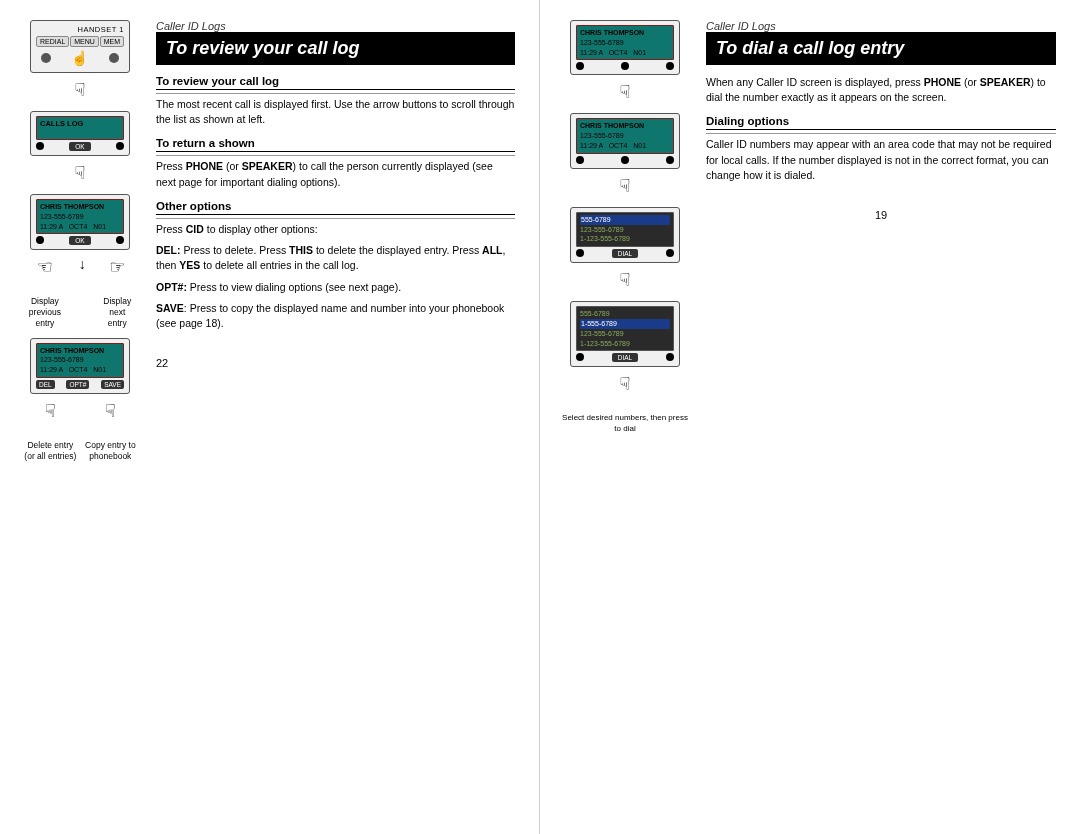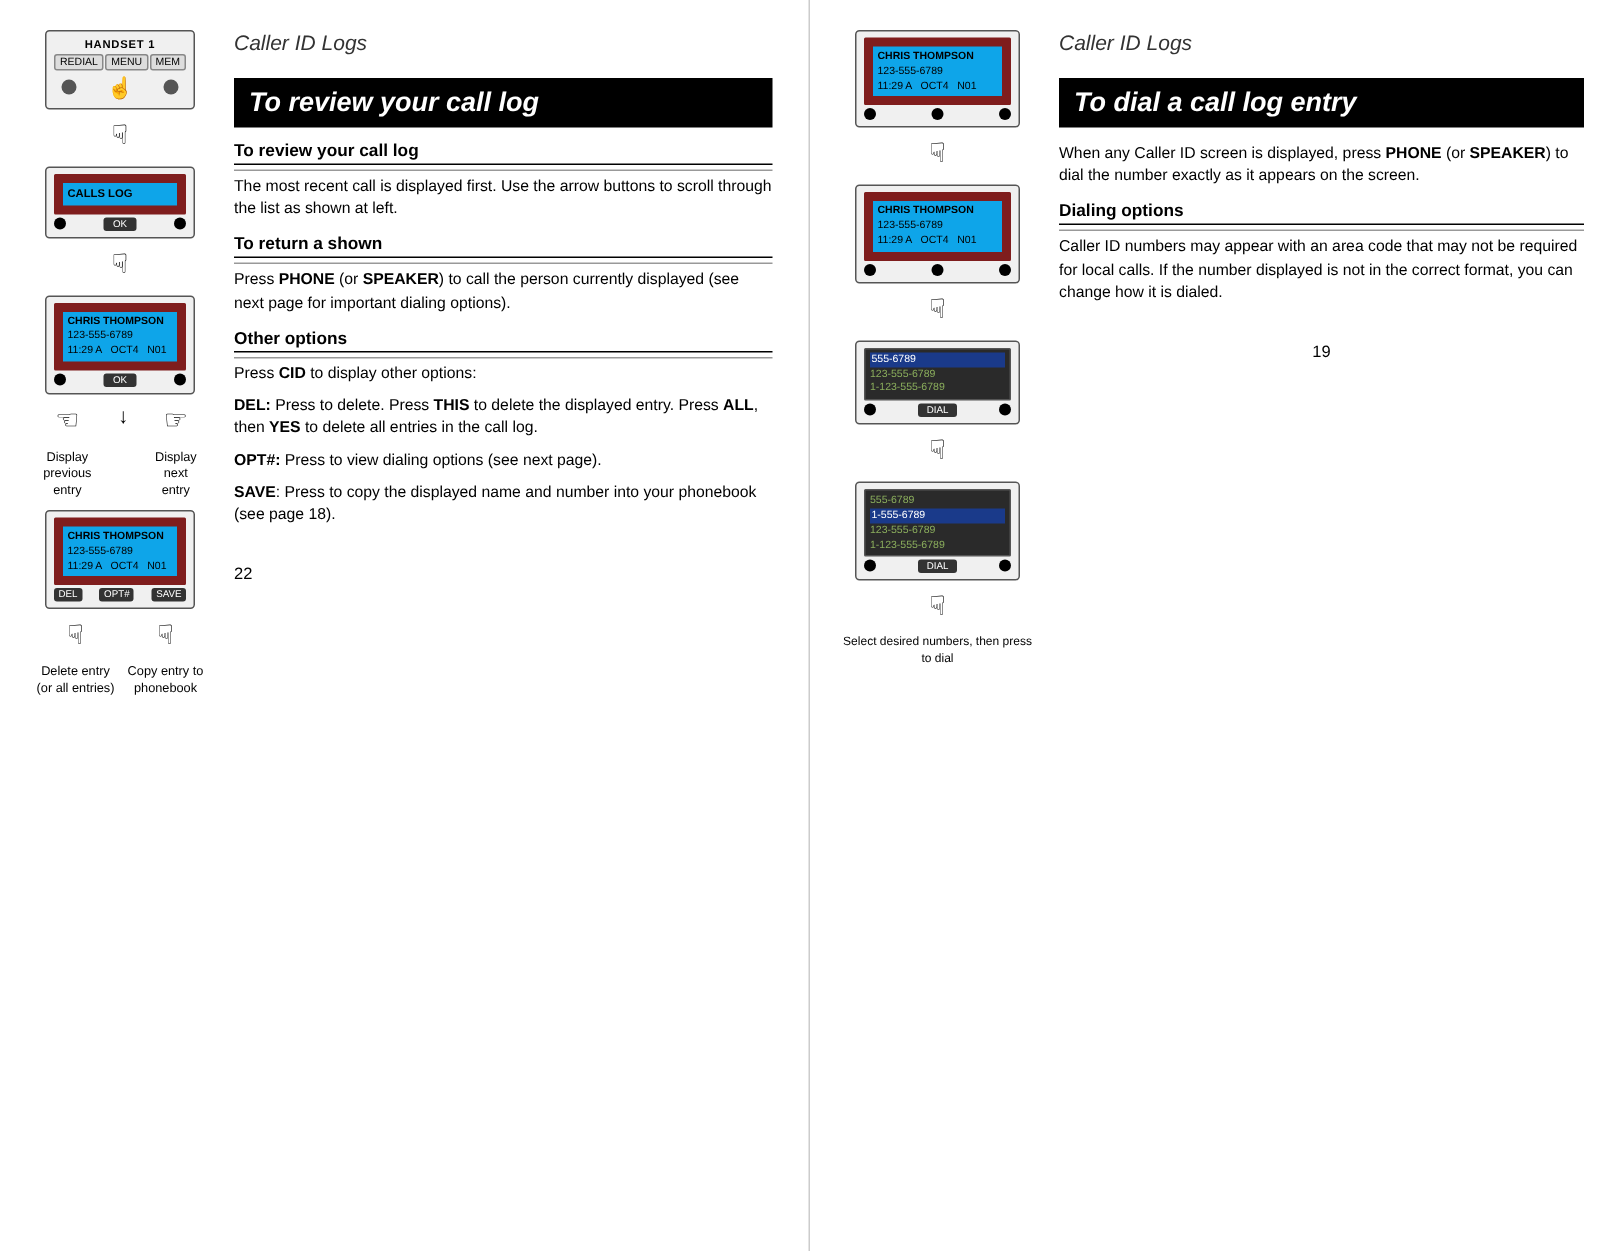--- a/index.html
+++ b/index.html
@@ -75,63 +75,63 @@
       line-height: 1.45;
       margin-bottom: 6px;
     }
 
     .text-block b {
       font-weight: bold;
     }
 
     
     .caller-id-caption {
-      font-size: 14px;
+      font-size: 11px;
       font-style: italic;
-      margin-bottom: 16px;
+      margin-bottom: 0;
       color: #333;
     }
 
     
     .phone-device {
       border: 1.5px solid #555;
       border-radius: 3px;
       background: #f0f0f0;
       width: 100px;
       padding: 4px 5px;
       margin-bottom: 4px;
       font-size: 8px;
     }
 
     .phone-title {
       font-size: 7.5px;
-      font-weight: bold;
-      text-align: center;
+      font-weight: normal;
+      text-align: right;
       margin-bottom: 2px;
       letter-spacing: 0.5px;
     }
 
     .phone-btn-row {
       display: flex;
       justify-content: space-between;
       margin-bottom: 3px;
     }
 
     .phone-btn {
       background: #ddd;
       border: 1px solid #888;
       border-radius: 2px;
       font-size: 7px;
       padding: 1px 3px;
       text-align: center;
     }
 
     .phone-screen {
-      background: #0ea5e9;
-      border: 6px solid #7f1d1d;
+      background: #0f766e;
+      border: 1px solid #7f1d1d;
       border-radius: 1px;
       padding: 2px 3px;
       font-size: 7px;
       line-height: 1.4;
       color: #000;
       min-height: 24px;
       margin-bottom: 2px;
     }
 
     .phone-screen-dark {
@@ -183,21 +183,21 @@
     .hand-icon {
       font-size: 18px;
       text-align: center;
       margin: 2px 0;
     }
 
     .caption-label {
       font-size: 8.5px;
       text-align: center;
       line-height: 1.3;
-      margin-top: 6px;
+      margin-top: 16px;
     }
 
     
     .arrow-down {
       font-size: 14px;
       text-align: center;
       color: #000;
       margin: 2px 0;
     }
 

